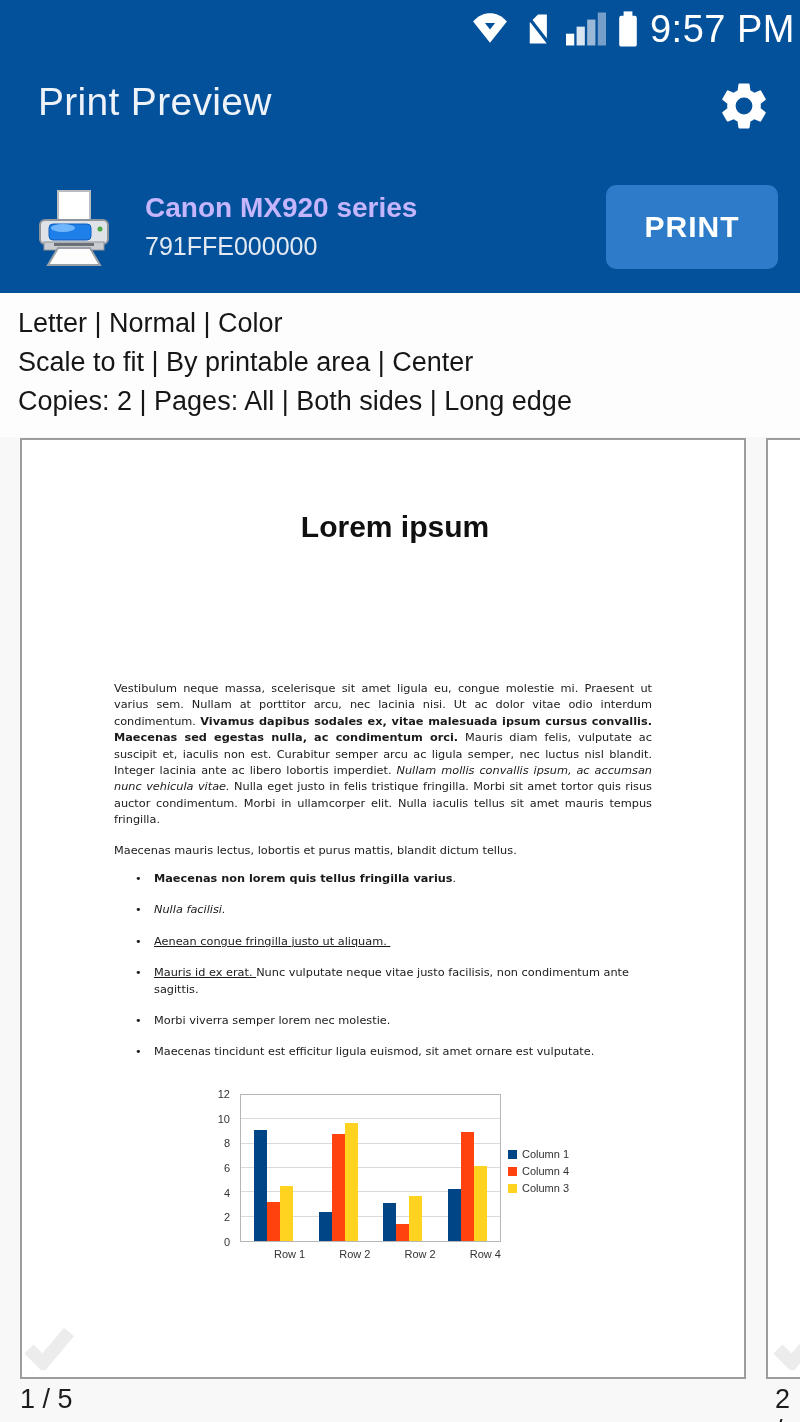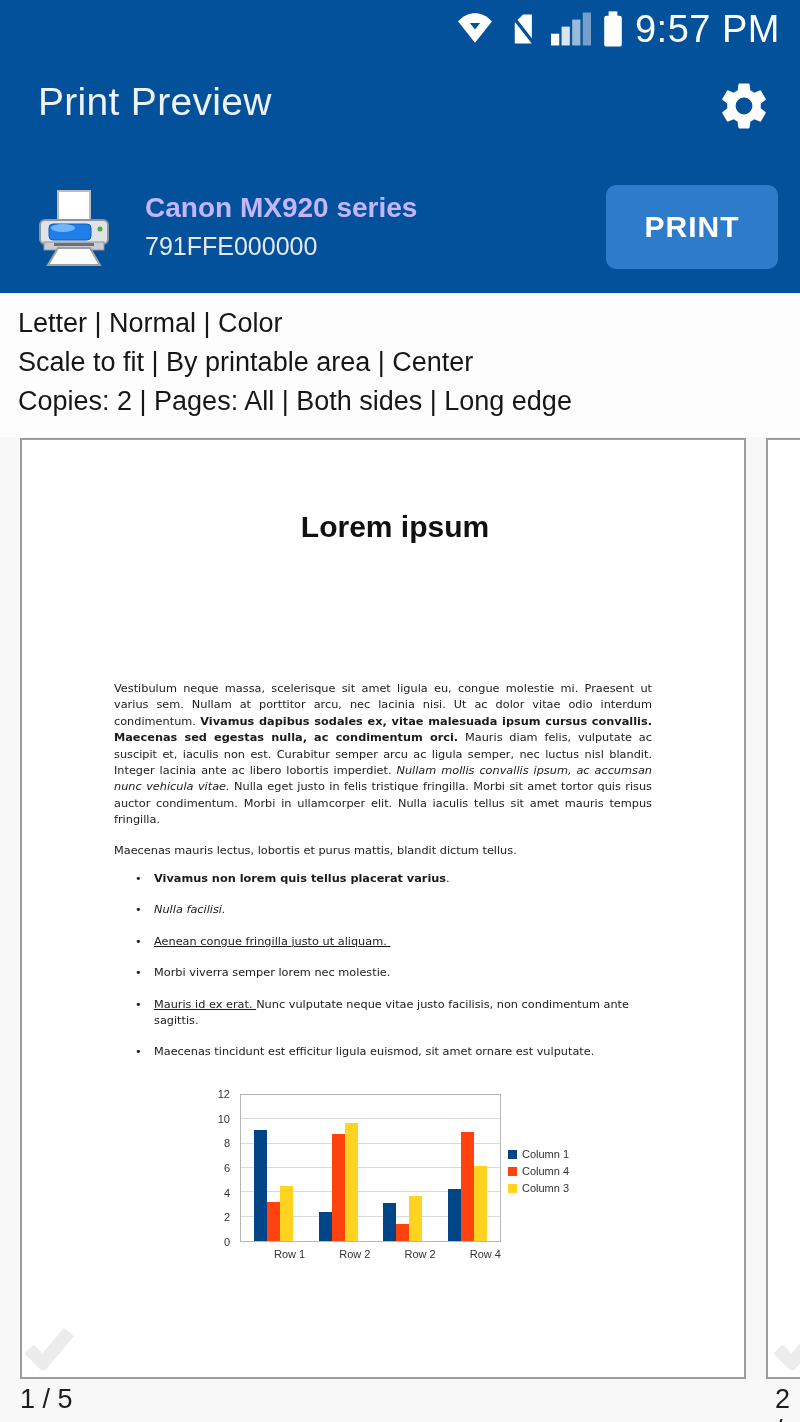--- a/index.html
+++ b/index.html
@@ -7,21 +7,21 @@
   body {
     width:800px; height:1422px; overflow:hidden;
     background:#f6f6f6;
     font-family:"Liberation Sans", sans-serif;
   }
   .screen { position:relative; width:800px; height:1422px; overflow:hidden; }
 
   
   .header { position:absolute; left:0; top:0; width:800px; height:293px; background:#04519b; }
   .status-bar {
-    position:absolute; top:0; right:20px; height:58px;
+    position:absolute; top:0; right:5px; height:58px;
     display:flex; align-items:center; gap:11px;text-align:center;
   }
   .status-bar svg { display:block; }
   .status-time { color:#fff; font-size:38px; letter-spacing:.5px; }
   .app-title {
     position:absolute; left:38px; top:80px;
     color:#eef3f9; font-size:39px; font-weight:500; letter-spacing:.3px;
   }
   .gear-btn { position:absolute; right:28px; top:78px; width:56px; height:56px; background:none; border:none; padding:0; cursor:pointer; }
   .printer-icon { position:absolute; left:34px; top:188px; width:80px; height:80px; }
@@ -169,25 +169,25 @@
     <div class="settings-line">Copies: 2 | Pages: All | Both sides | Long edge</div>
   </div>
 
   <div class="preview">
 
     <div class="page page-1">
       <div class="doc-title">Lorem ipsum</div>
       <p class="doc-para-1"><span>Vestibulum neque massa, scelerisque sit amet ligula eu, congue molestie mi. Praesent ut varius sem. Nullam at porttitor arcu, nec lacinia nisi. Ut ac dolor vitae odio interdum condimentum. </span><span class="run-b">Vivamus dapibus sodales ex, vitae malesuada ipsum cursus convallis. Maecenas sed egestas nulla, ac condimentum orci.</span><span> Mauris diam felis, vulputate ac suscipit et, iaculis non est. Curabitur semper arcu ac ligula semper, nec luctus nisl blandit. Integer lacinia ante ac libero lobortis imperdiet. </span><span class="run-i">Nullam mollis convallis ipsum, ac accumsan nunc vehicula vitae.</span><span> Nulla eget justo in felis tristique fringilla. Morbi sit amet tortor quis risus auctor condimentum. Morbi in ullamcorper elit. Nulla iaculis tellus sit amet mauris tempus fringilla.</span></p>
       <p class="doc-para-2">Maecenas mauris lectus, lobortis et purus mattis, blandit dictum tellus.</p>
       <ul class="doc-bullets">
-          <li><span class="run-b">Vivamus non lorem quis tellus placerat varius</span><span>.</span></li>
+          <li><span class="run-b">Maecenas non lorem quis tellus fringilla varius</span><span>.</span></li>
           <li><span class="run-i">Nulla facilisi.</span></li>
           <li><span class="run-u">Aenean congue fringilla justo ut aliquam.&nbsp;</span></li>
+          <li><span class="run-u">Mauris id ex erat.&nbsp;</span><span>Nunc vulputate neque vitae justo facilisis, non condimentum ante sagittis.</span></li>
           <li><span>Morbi viverra semper lorem nec molestie.</span></li>
-          <li><span class="run-u">Mauris id ex erat.&nbsp;</span><span>Nunc vulputate neque vitae justo facilisis, non condimentum ante sagittis.</span></li>
           <li><span>Maecenas tincidunt est efficitur ligula euismod, sit amet ornare est vulputate.</span></li>
         </ul>
 
       <div class="chart">
         <div class="chart-yaxis">
             <div class="ytick" style="bottom: calc(0% - 6px);">0</div>
             <div class="ytick" style="bottom: calc(16.6667% - 6px);">2</div>
             <div class="ytick" style="bottom: calc(33.3333% - 6px);">4</div>
             <div class="ytick" style="bottom: calc(50% - 6px);">6</div>
             <div class="ytick" style="bottom: calc(66.6667% - 6px);">8</div>

